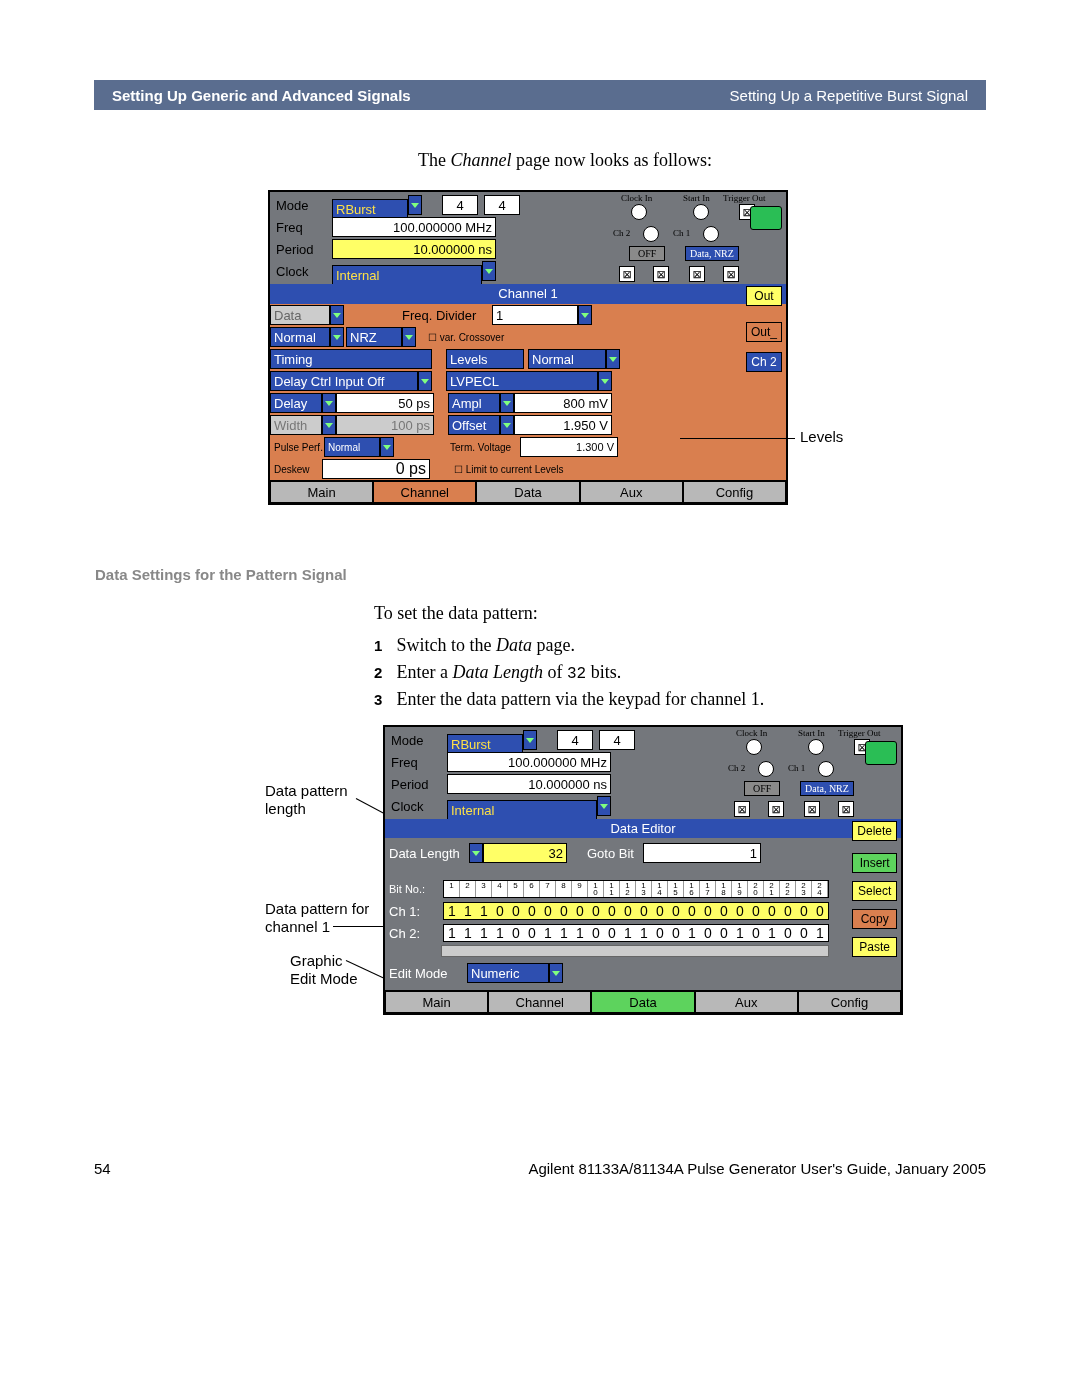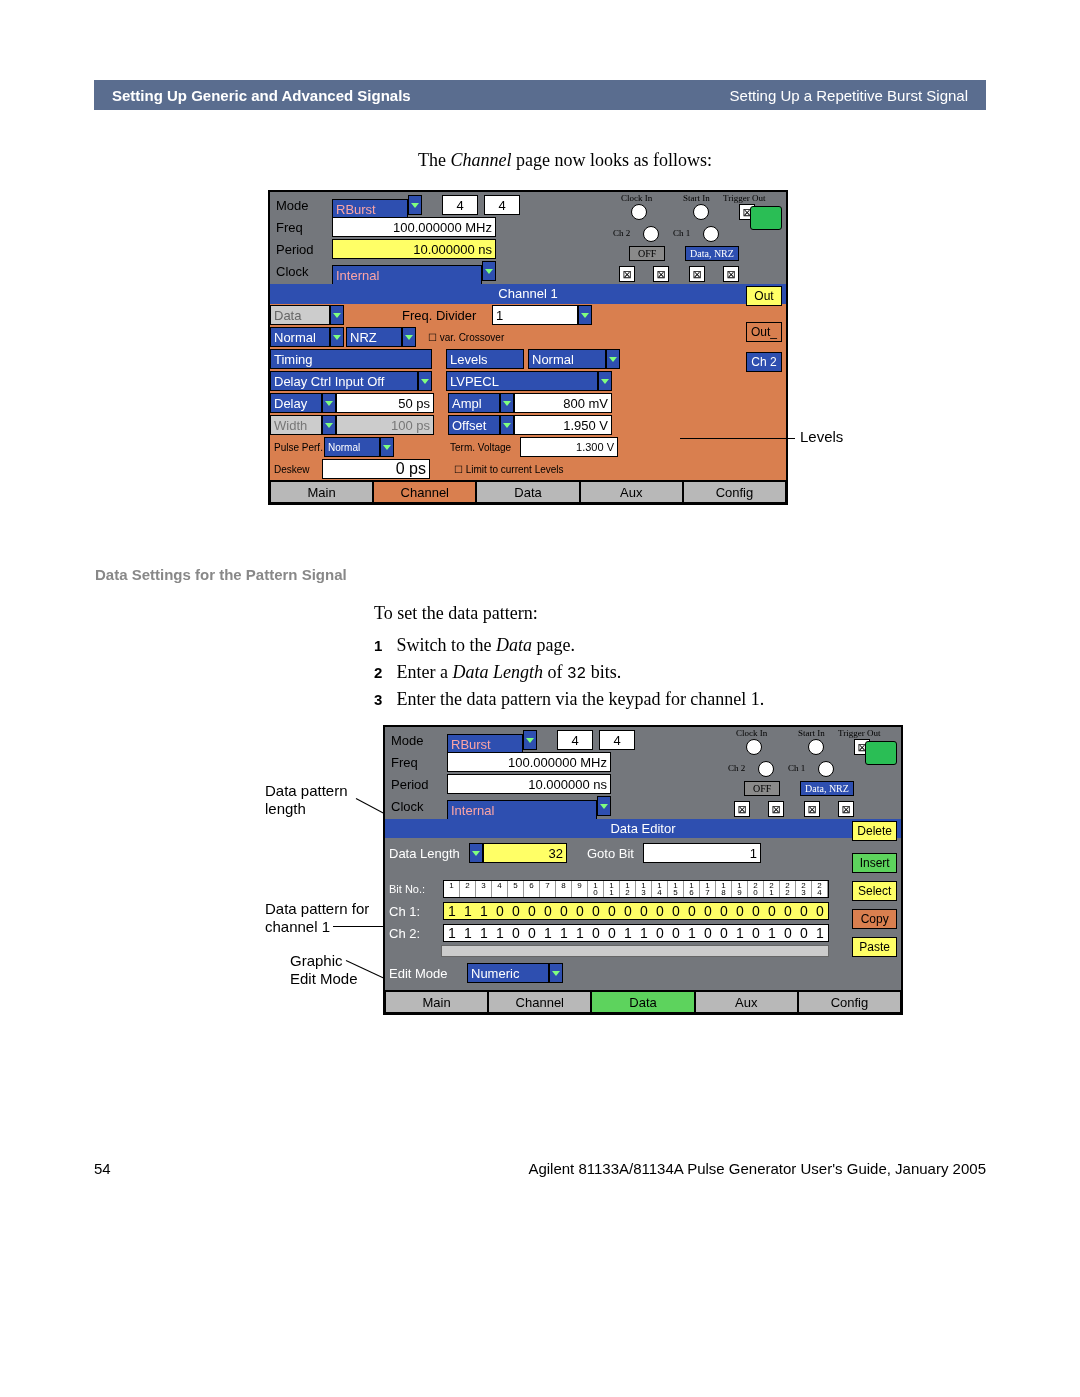--- a/index.html
+++ b/index.html
@@ -7,21 +7,21 @@
 .hdr { position:absolute; top:80px; left:94px; right:94px; height:30px; background:#5a6d8f; color:#fff; font-family:Arial,sans-serif; font-size:15px; display:flex; align-items:center; justify-content:space-between; padding:0 18px; }
 .hdr b { font-weight:bold; }
 .intro1 { position:absolute; top:150px; left:378px; font-size:18px;margin-left:40px; }
 .intro1 i { font-style:italic; }
 .fig1 { position:absolute; top:190px; left:268px; width:516px; border:2px solid #000; background:#f0f0f0; }
 .fig2 { position:absolute; top:725px; left:383px; width:516px; border:2px solid #000; background:#f0f0f0; }
 .toprows { background:#74777c; }
 .row { display:flex; align-items:center; height:22px; font-family:Arial,sans-serif; font-size:13px; }
 .lbl { width:56px; padding-left:4px; color:#000; }
 .bluebox, .whitebox, .yellowbox { height:18px; border:1px solid #000; display:flex; align-items:center; padding:0 3px; }
-.bluebox { background:#2e4fb0; color:#fca5a5;margin-top:8px; }
+.bluebox { background:#2e4fb0; color:#fde047;margin-top:8px; }
 .whitebox { background:#fff; color:#000; justify-content:flex-end; }
 .yellowbox { background:#ffff66; color:#000; justify-content:flex-end; }
 .dd { width:12px; height:18px; background:#2e4fb0; border:1px solid #000; display:flex; align-items:center; justify-content:center; }
 .dd::after { content:""; border-left:4px solid transparent; border-right:4px solid transparent; border-top:5px solid #7fff7f; }
 .topright { position:absolute; right:0; top:0; width:175px; height:92px; background:#74777c; font-family:Liberation Serif, serif; font-size:9px; }
 .topright .lh { position:absolute; display:flex; align-items:center; gap:3px; }
 .circ { width:14px; height:14px; border:1px solid #000; border-radius:50%; background:#fff; }
 .sqh { width:14px; height:14px; border:1px solid #000; background:#fff; display:flex; align-items:center; justify-content:center; font-size:11px; }
 .grnbtn { position:absolute; right:4px; width:30px; height:22px; background:#2abe55; border:1px solid #000; border-radius:3px; }
 .offlbl { background:#8a8a8a; border:1px solid #000; padding:1px 8px; font-size:10px; }

